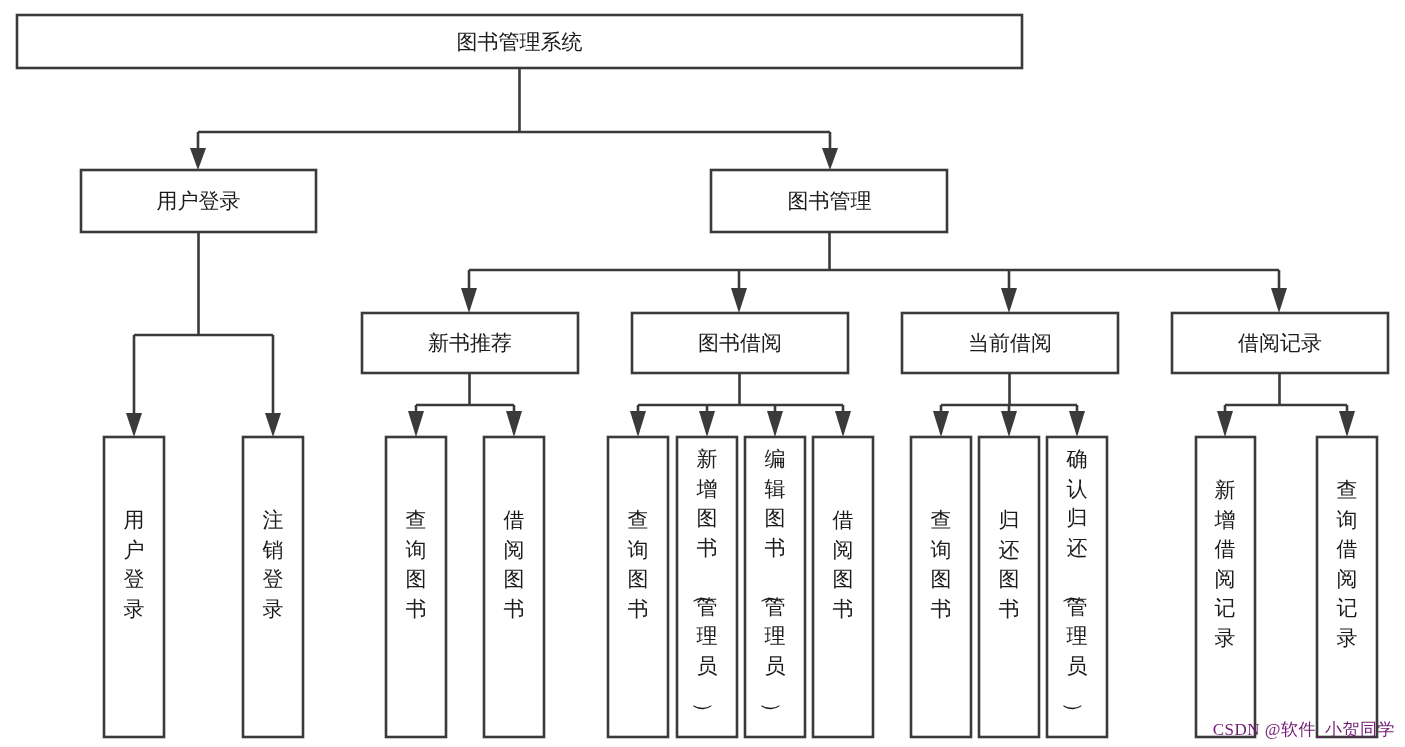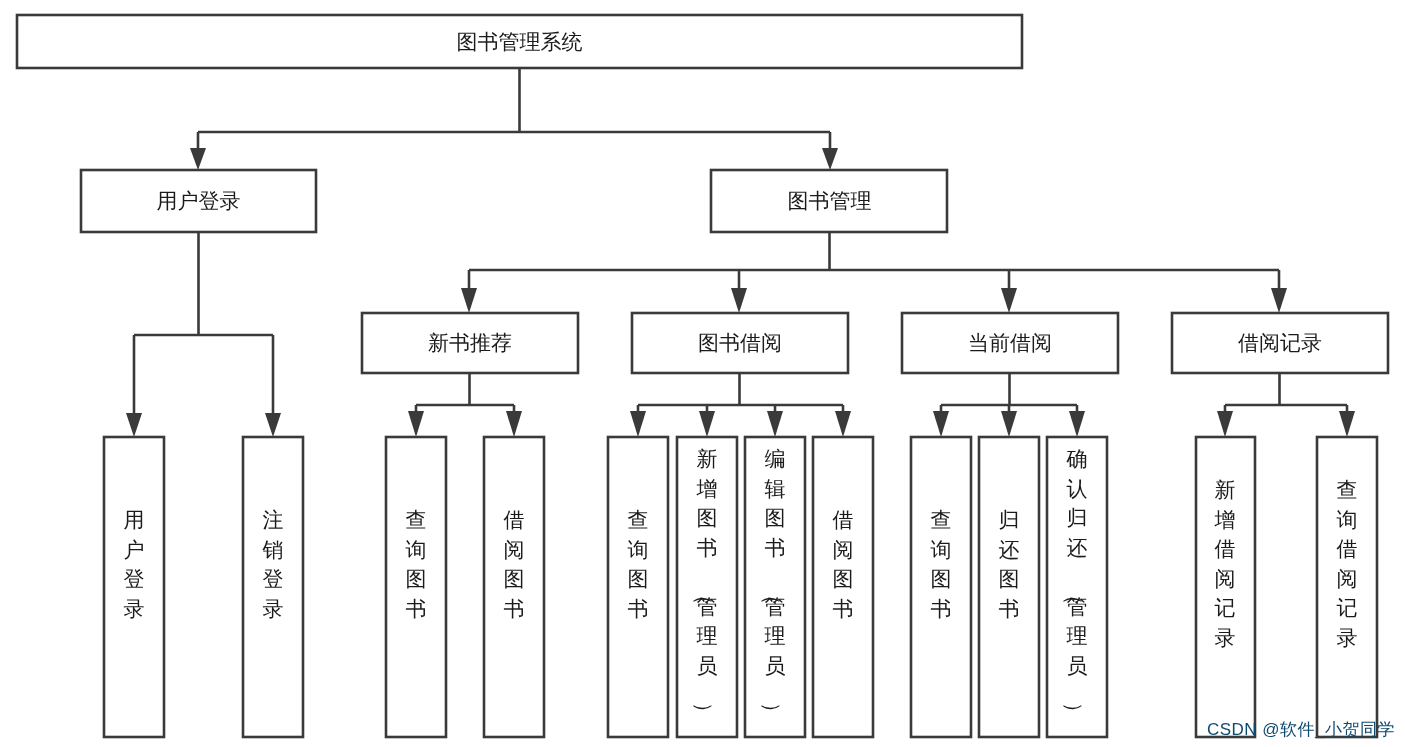--- a/index.html
+++ b/index.html
@@ -52,23 +52,23 @@
   .node-label-v {
     font-family: "Liberation Sans", "DejaVu Sans", sans-serif;
     font-size: 21px;
     fill: #1b1b1b;
     text-anchor: middle;
   }
   .watermark {
     position: absolute;
     right: 10px;
     bottom: 6px;
-    font-family: Liberation Sans, sans-serif;
+    font-family: Liberation Serif, serif;
     font-size: 17px;
-    color: #0c4a6e;
+    color: #701a75;
     letter-spacing: 0.5px;
     white-space: nowrap;
     user-select: none;
   }
 </style>
 </head>
 <body>
 
 <div id="diagram-root">
 

